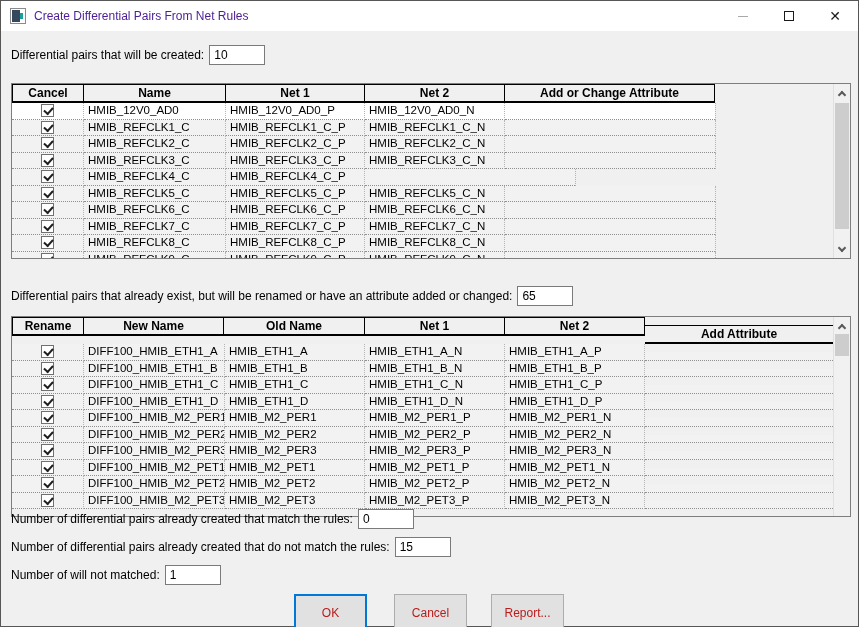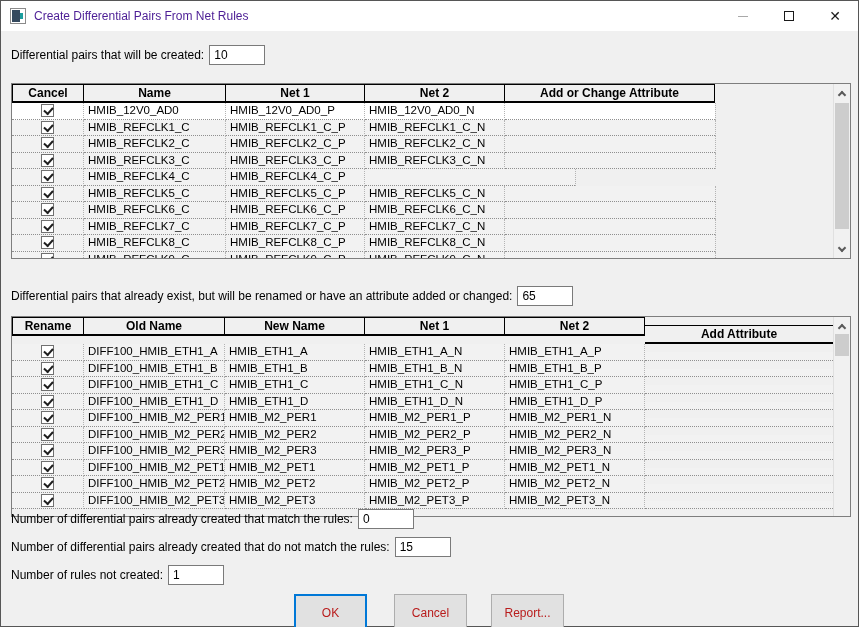--- a/index.html
+++ b/index.html
@@ -236,22 +236,22 @@
 
   <div class="field" style="top:285px;">
     <span>Differential pairs that already exist, but will be renamed or have an attribute added or changed:</span>
     <input class="tbox w32" type="text" value="65" style="">
   </div>
 
   <div class="grid" id="grid2">
     <div class="grid-content">
       <div class="hdr">
         <div class="h-cell col1 first">Rename</div>
+        <div class="h-cell col3">New Name</div>
         <div class="h-cell col2">Old Name</div>
-        <div class="h-cell col3">New Name</div>
         <div class="h-cell col4">Net 1</div>
         <div class="h-cell col5">Net 2</div>
         <div class="h-cell col6" style="border-right:none;">Add Attribute</div>
       </div>
       <div class="g-body">
 
           <div class="g-row">
             <div class="cell col1 c-check">
               <span class="checkbox"></span>
             </div>
@@ -374,21 +374,21 @@
 
   <div class="field" style="top:508px;">
     <span>Number of differential pairs already created that match the rules:</span>
     <input class="tbox w32" type="text" value="0" style="">
   </div>
   <div class="field" style="top:536px;">
     <span>Number of differential pairs already created that do not match the rules:</span>
     <input class="tbox w32" type="text" value="15" style="">
   </div>
   <div class="field" style="top:564px;">
-    <span>Number of rules not created:</span>
+    <span>Number of will not matched:</span>
     <input class="tbox w32" type="text" value="1" style="">
   </div>
 
   <button class="btn" id="okBtn">OK</button>
   <button class="btn" id="cancelBtn">Cancel</button>
   <button class="btn" id="reportBtn">Report...</button>
 
 </div>
 
 </body></html>

